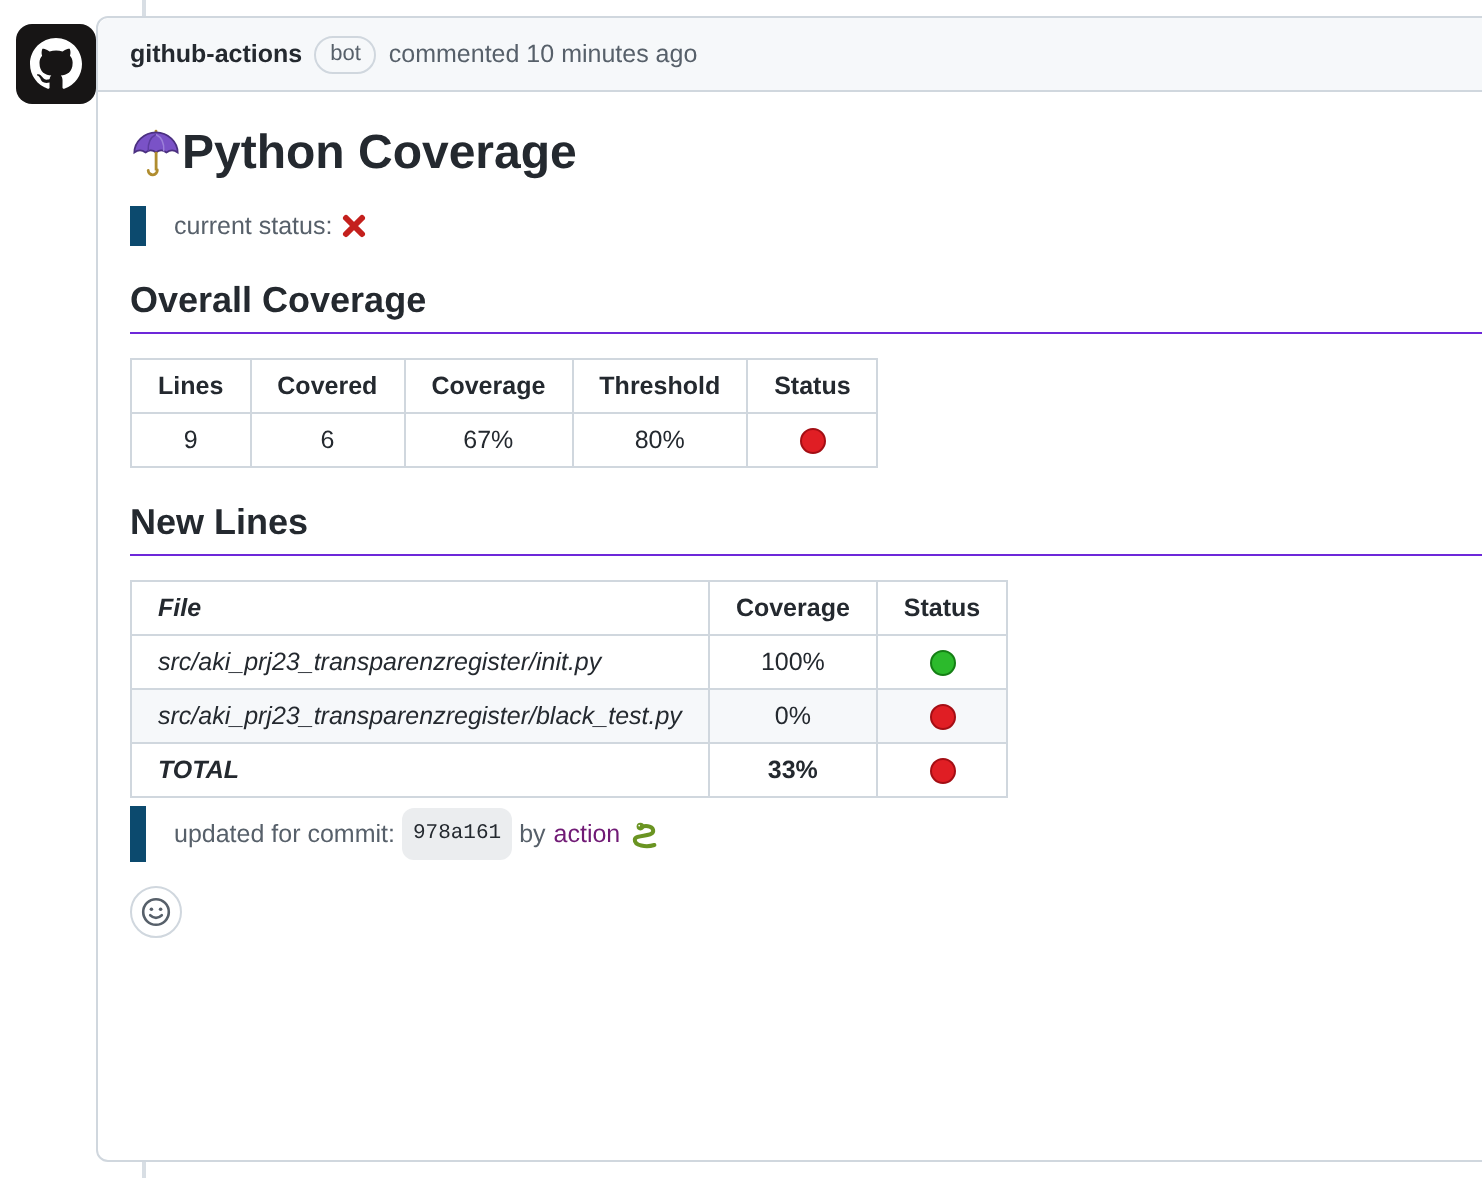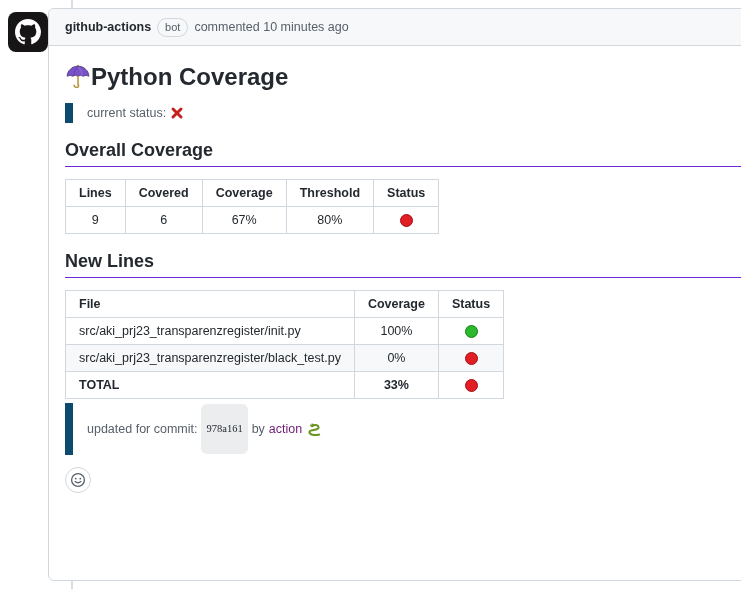--- a/index.html
+++ b/index.html
@@ -50,32 +50,32 @@
     line-height:18px;display:flex;align-items:center;gap:4px;flex-wrap:wrap;
   }
   h2.section-heading{
     font-size:18px;font-weight:700;line-height:22px;margin:16px 0 12px 0;
     padding-bottom:5px;border-bottom:1px solid #6d28d9;color:#24292f;
   }
   table{border-collapse:collapse;margin:0 0 4px 0;}
   th,td{border:1px solid #d0d7de;padding:4px 13px;font-size:12.5px;line-height:18px;}
   th{font-weight:700;text-align:right;}
   td{text-align:center;}
-  th.col-file,td.cell-file{text-align:left;}
+  th.col-file,td.cell-file{text-align:left;font-style:italic;}
   tbody tr:nth-child(even){background:#f6f8fa;}
   tr.total-row td{font-weight:700;}
   .dot{display:inline-block;width:13px;height:13px;border-radius:50%;vertical-align:middle;box-sizing:border-box;}
   .dot--red{background:#e01e24;border:1px solid #a40e14;}
   .dot--green{background:#2cba2c;border:1px solid #157f15;}
 
   p.empty-text{margin:0 0 12px 0;color:#24292f;line-height:18px;}
 
   .commit-chip{
-    font-family:Liberation Serif, serif;font-size:10.5px;
-    background:rgba(175,184,193,0.25);border-radius:6px;padding:16px 5px;color:#24292f;text-align:center;
+    font-family:Liberation Mono, monospace;font-size:10.5px;
+    background:rgba(175,184,193,0.25);border-radius:6px;padding:4px 5px;color:#24292f;text-align:center;
   }
   .action-link{color:#701a75;text-decoration:none;cursor:pointer;}
 
   .reaction-btn{
     width:26px;height:26px;border:1px solid #d0d7de;border-radius:50%;background:#fff;
     display:flex;align-items:center;justify-content:center;cursor:pointer;padding:0;margin-top:2px;
   }
   .icon{display:inline-flex;align-items:center;justify-content:center;}
 </style>
 </head>

